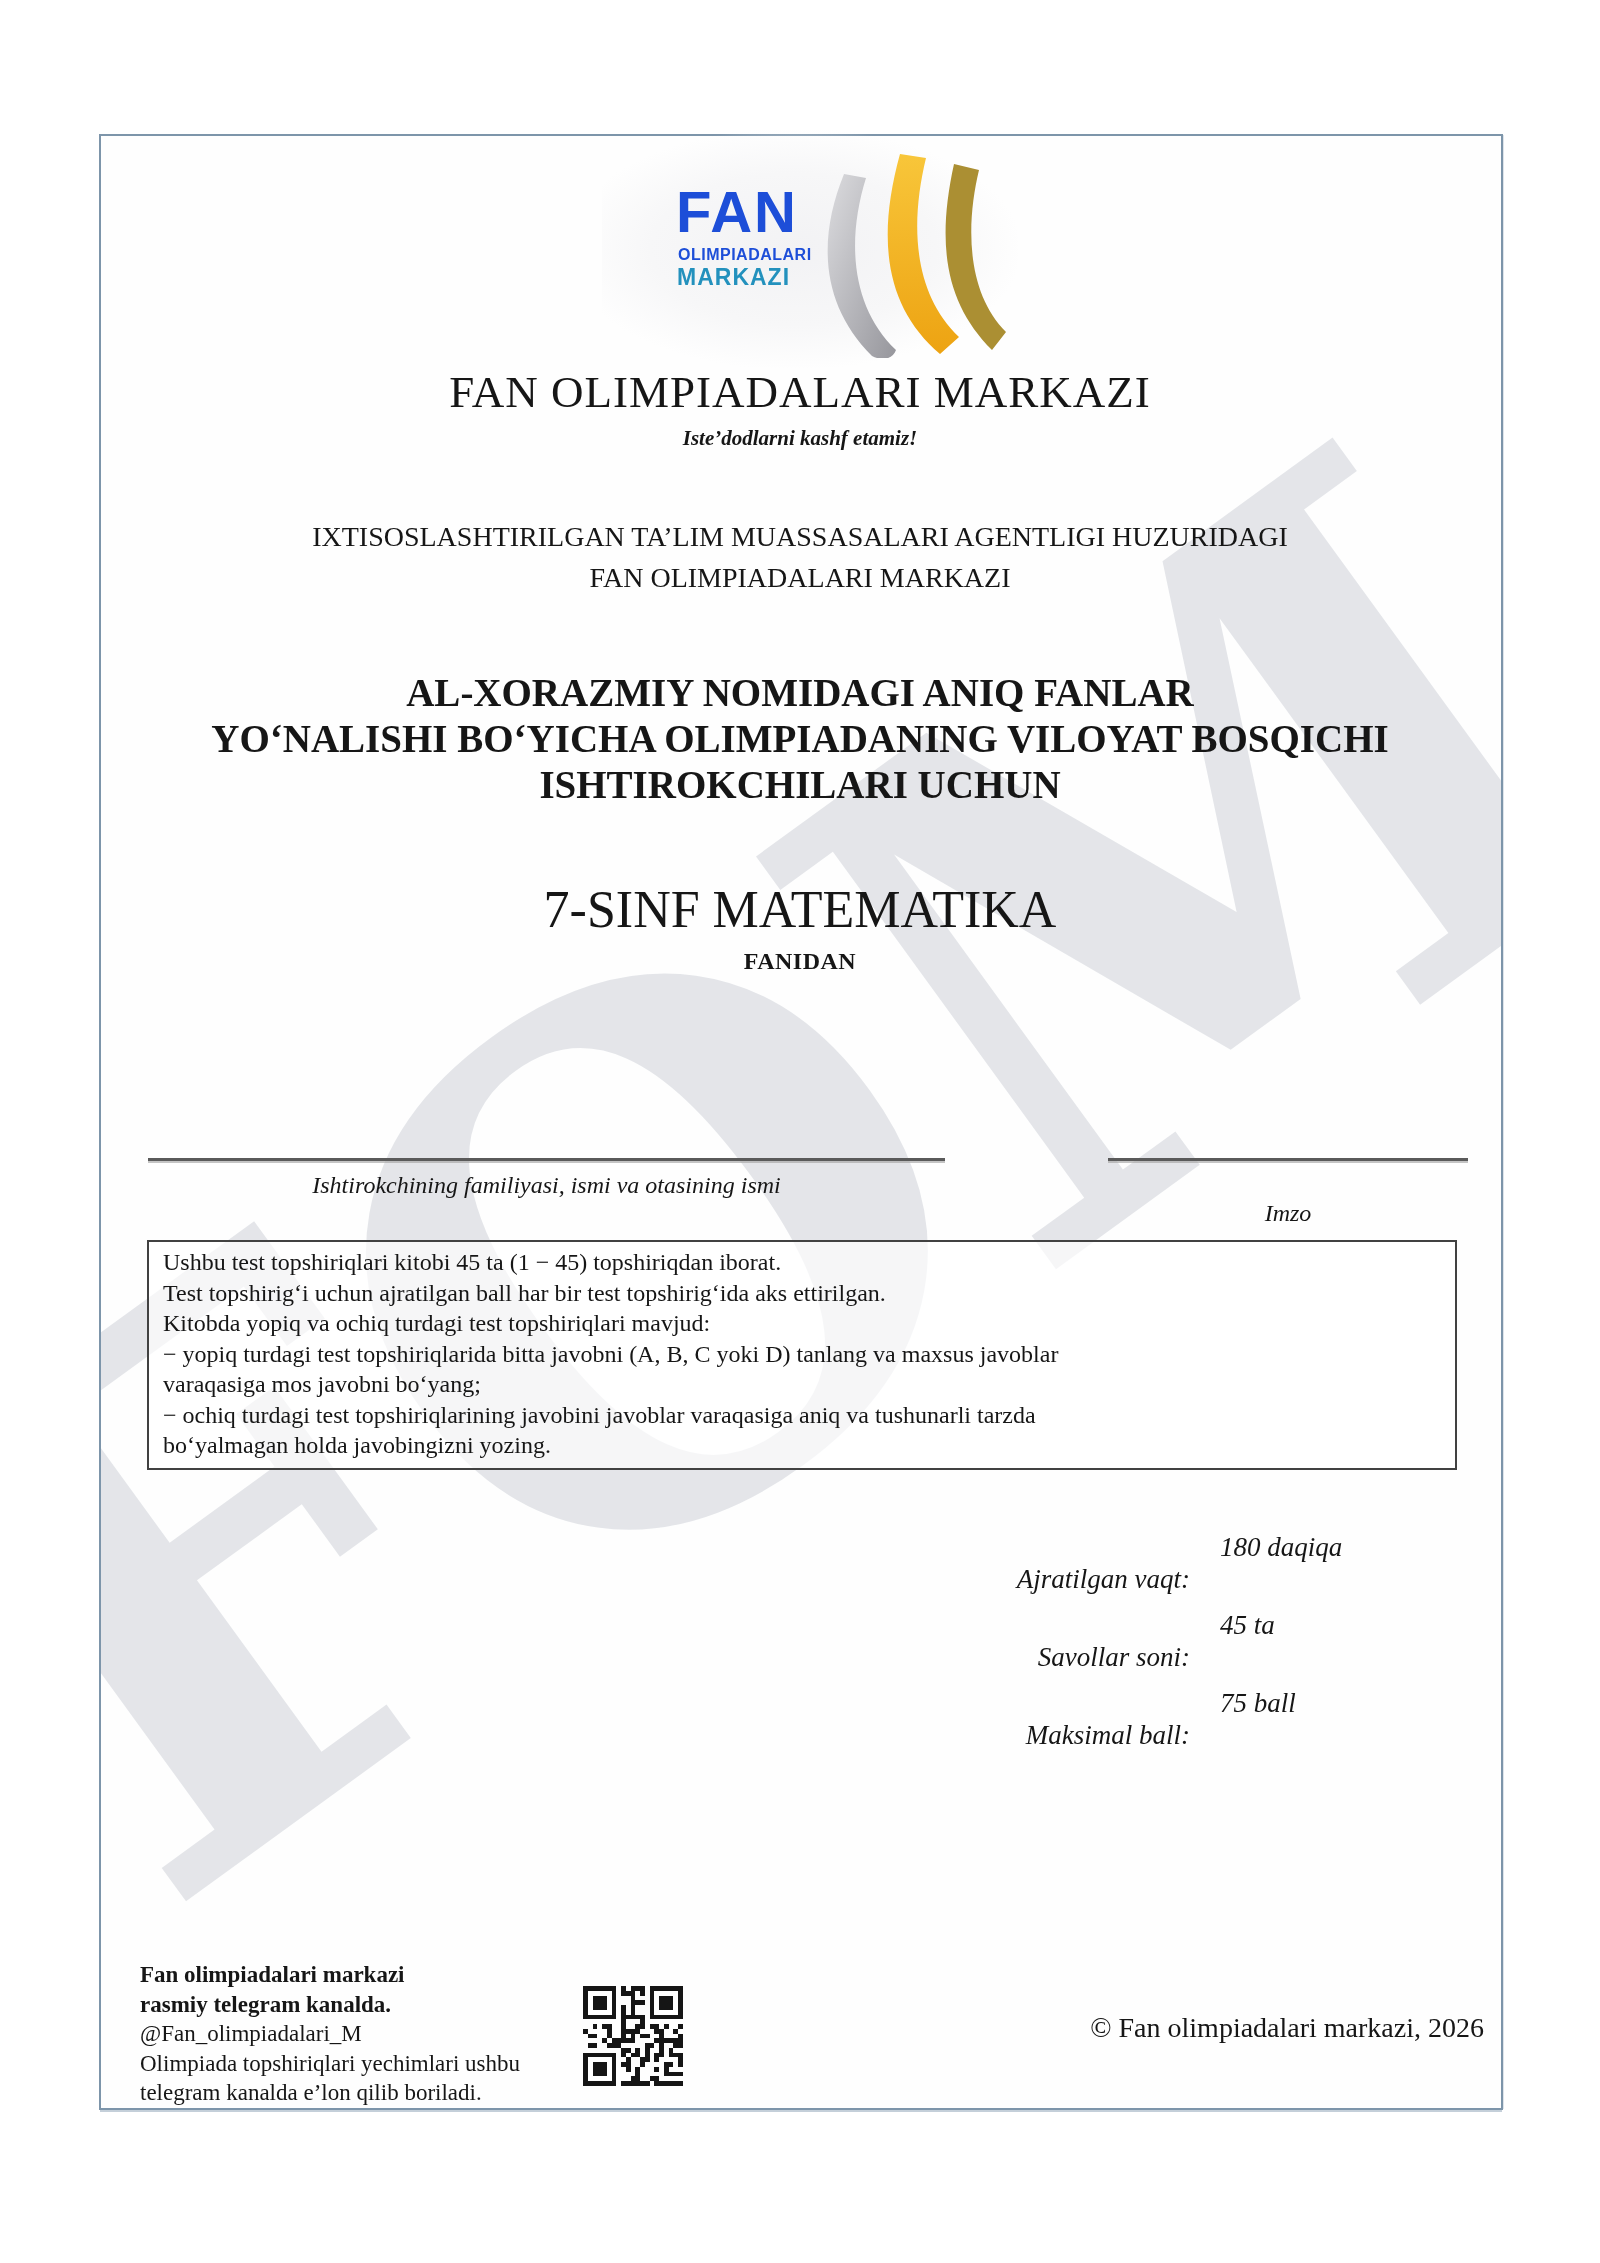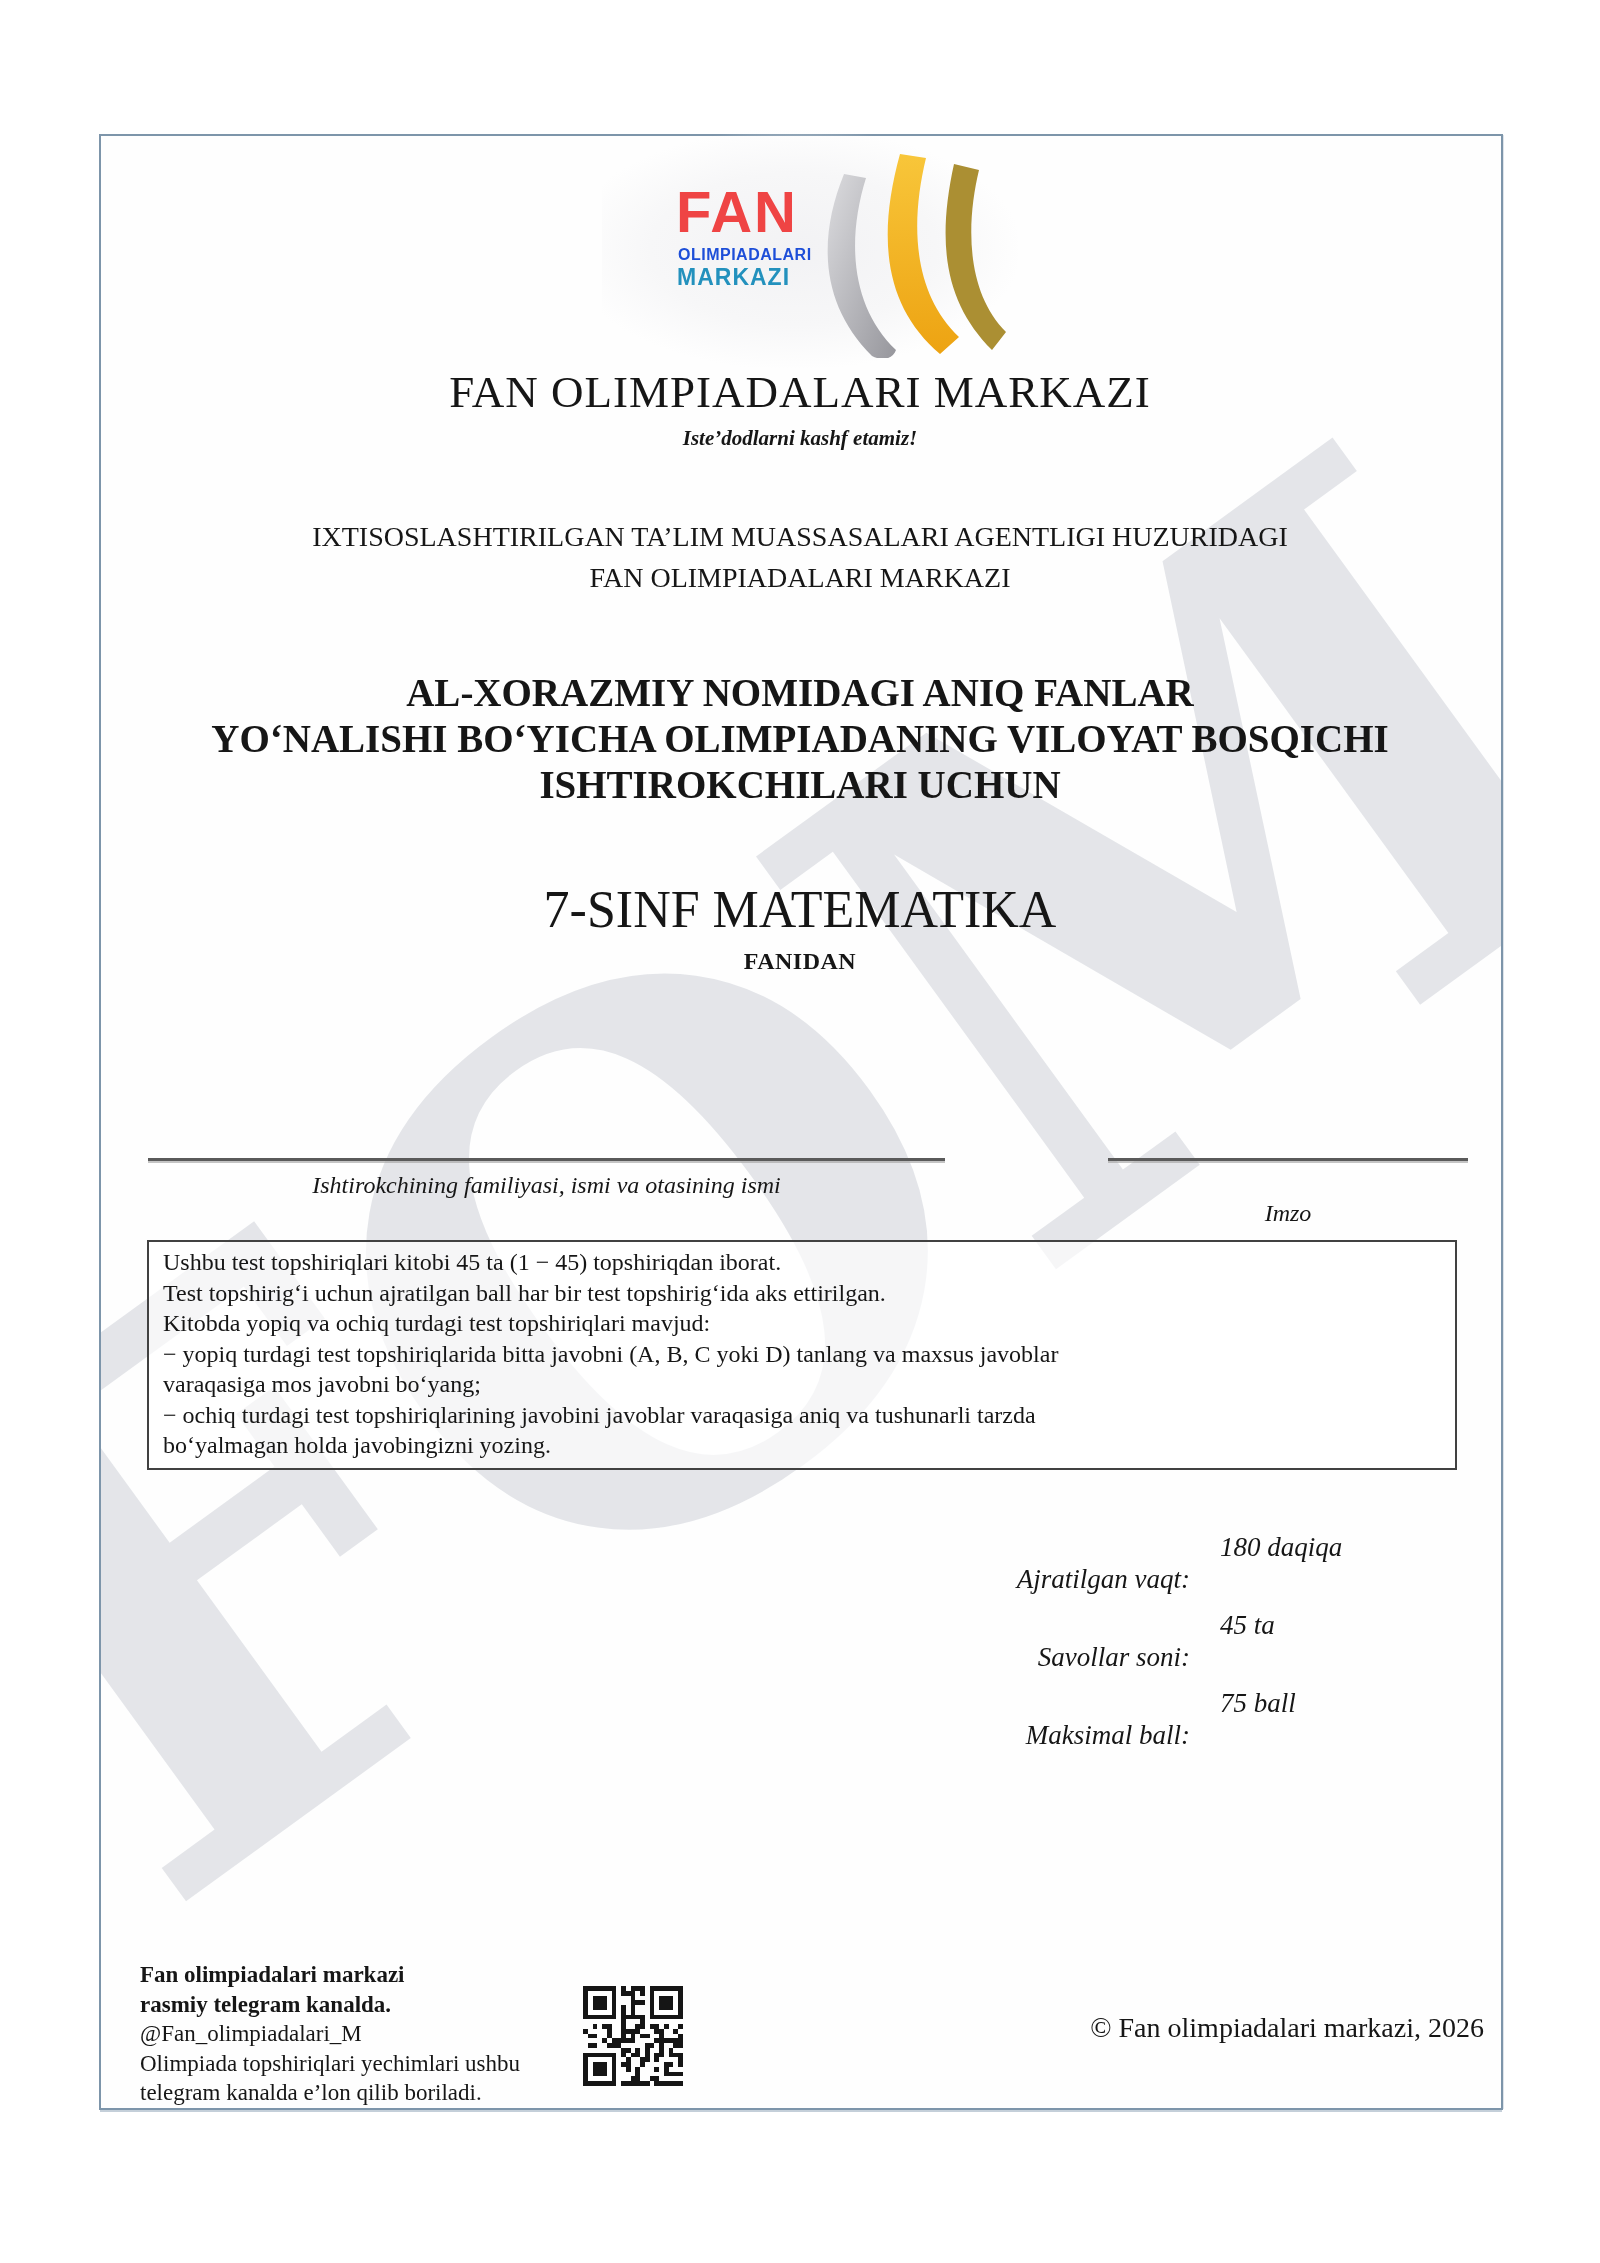--- a/index.html
+++ b/index.html
@@ -25,21 +25,21 @@
   }
   .content { position:absolute; inset:0; z-index:2; }
   .abs { position:absolute; }
   .cx { left:0; width:1600px; text-align:center; }
 
   
   .logo-wrap { left:608px; top:136px; width:404px; height:226px; }
   .logo-glow { position:absolute; inset:-6px;
     background:radial-gradient(ellipse at 46% 50%, #f2f2f4 0%, #f7f7f8 45%, rgba(255,255,255,0) 72%); }
   .logo-fan { position:absolute; left:68px; top:46px; font-family:"Liberation Sans",sans-serif;
-    font-weight:800; font-size:58px; line-height:60px; letter-spacing:2px; color:#ef4444; }
+    font-weight:800; font-size:58px; line-height:60px; letter-spacing:2px; color:#1d4ed8; }
   .logo-olimp { position:absolute; left:70px; top:110px; font-family:"Liberation Sans",sans-serif;
     font-weight:800; font-size:16px; letter-spacing:.5px; color:#1d4ed8; }
   .logo-markazi { position:absolute; left:69px; top:128px; font-family:"Liberation Sans",sans-serif;
     font-weight:800; font-size:23px; letter-spacing:1px; color:#2391bd; }
   .logo-swoosh { position:absolute; left:208px; top:10px; }
 
   .doc-title { top:366px; font-size:45px; letter-spacing:1px; }
   .doc-motto { top:426px; font-size:21px; font-style:italic; font-weight:bold; }
 
   .agency { top:516px; font-size:28px; line-height:41px; }

